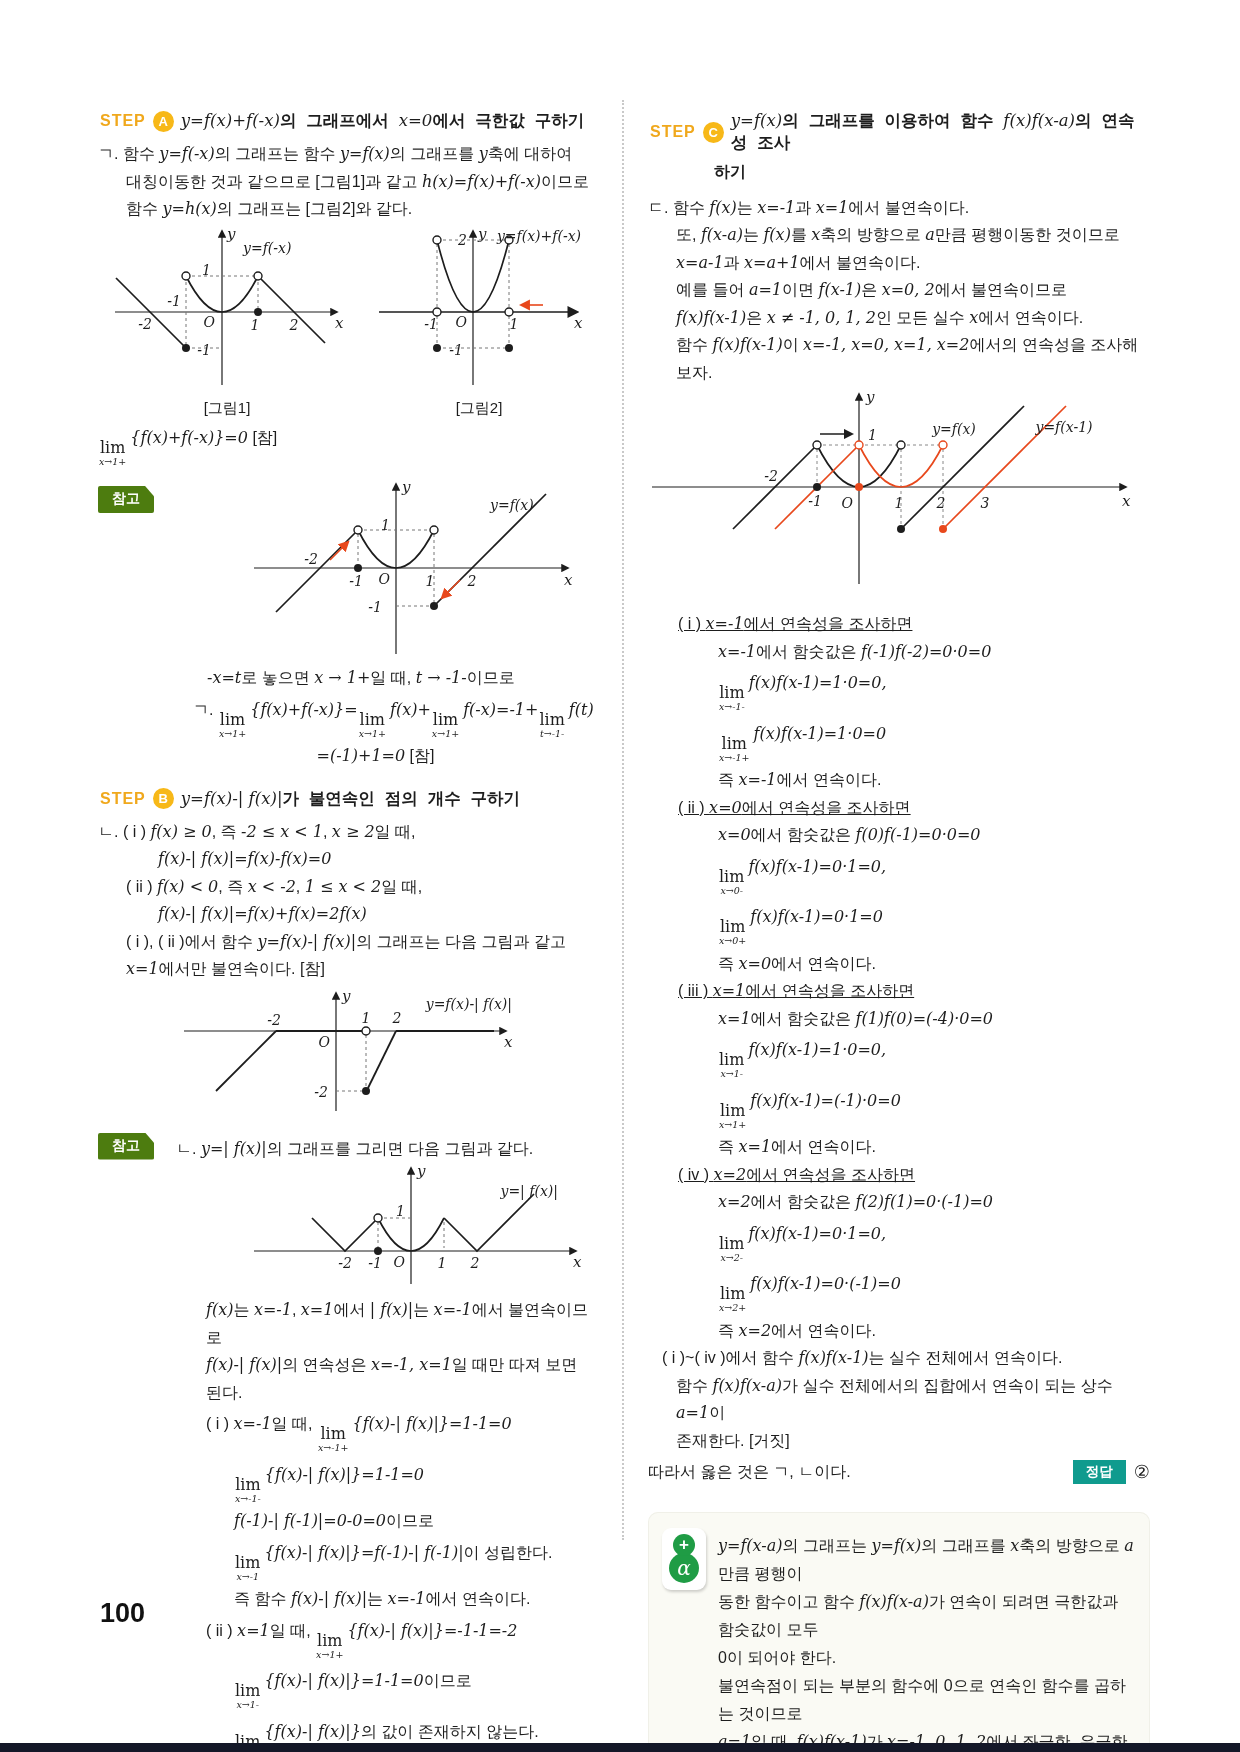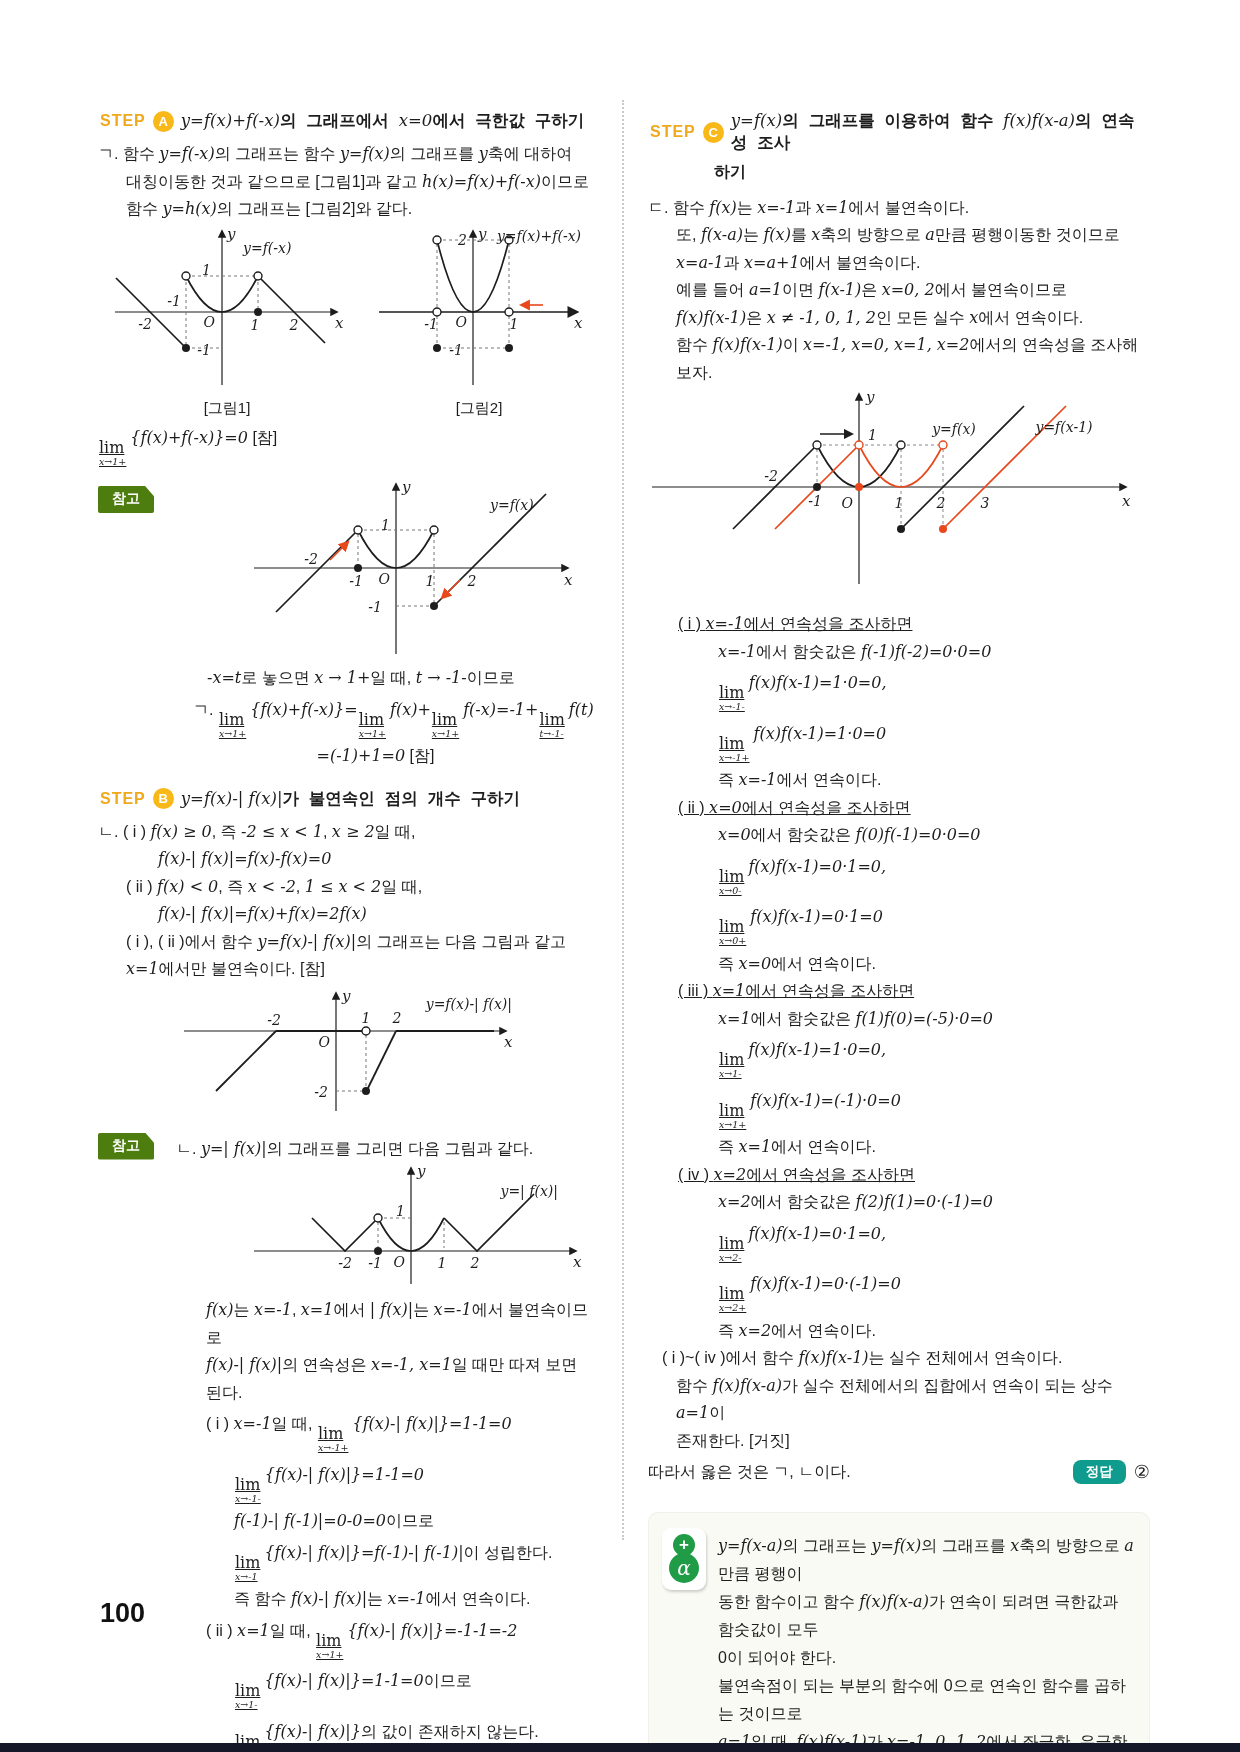--- a/index.html
+++ b/index.html
@@ -12,21 +12,21 @@
   .col-right{left:648px;width:502px;}
   .divider{position:absolute;left:622px;top:100px;height:1440px;border-left:2px dotted #c9c9c9;}
   .bottom-bar{position:absolute;left:0;bottom:0;width:100%;height:9px;background:#141828;}
   .page-num{position:absolute;left:100px;top:1598px;font-size:27px;font-weight:700;color:#111;}
 
   
   .line{font-size:16px;line-height:27.5px;min-height:27.5px;}
   .kr{font-family:"Liberation Sans",sans-serif;}
   .kb{font-family:Liberation Mono, monospace;font-weight:700;margin-top:16px;}
   .mt{font-family:"DejaVu Serif",serif;font-style:italic;}
-  .lim{display:inline-flex;flex-direction:column;line-height:1;vertical-align:-10px;margin:4px 4px 0 1px;text-decoration:underline;}
+  .lim{display:inline-flex;flex-direction:column;align-items:center;line-height:1;vertical-align:-10px;margin:4px 4px 0 1px;}
   .lw{font-family:"DejaVu Serif",serif;font-size:16px;}
   .ls{font-family:"DejaVu Serif",serif;font-style:italic;font-size:9.5px;margin-top:1px;}
   .limline{padding:4px 0;}
 
   .ml1{margin-left:14px;}.ml2{margin-left:28px;}.ml4{margin-left:60px;}
 
   
   .step-header{display:flex;align-items:center;gap:7px;margin:6px 0 8px 2px;font-size:17px;}
   .step-word{color:#f0a81c;font-weight:700;letter-spacing:1px;font-size:16px;}
   .step-badge{width:21px;height:21px;border-radius:50%;background:#f7b818;color:#fff;font-weight:700;
@@ -43,21 +43,21 @@
   .fig{display:flex;flex-direction:column;align-items:center;}
   .fig-caption{font-size:15px;margin-top:0px;font-family:"Liberation Sans",sans-serif;}
   svg text{font-family:"DejaVu Serif",serif;font-style:italic;font-size:14px;fill:#1d1d1d;}
   svg .axl{font-size:15px;}
   .refrow{position:relative;margin-top:10px;}
   .refrow .chamgo{position:absolute;left:0;top:6px;}
 
   
   .final-row{display:flex;align-items:center;justify-content:space-between;margin-top:4px;}
   .answer{display:flex;align-items:center;gap:8px;}
-  .answer-pill{background:#0f9b8e;color:#fff;font-size:13.5px;font-weight:700;padding:3px 13px;border-radius:8px;}
+  .answer-pill{background:#0f9b8e;color:#fff;font-size:13.5px;font-weight:700;padding:3px 13px;border-radius:0;}
   .answer-num{font-size:18px;color:#222;}
 
   
   .pa-box{position:relative;background:#fafaf4;border-radius:10px;margin-top:26px;padding:20px 16px 16px 70px;
     box-shadow:0 0 0 1px #f0f0e8 inset;}
   .pa-icon{position:absolute;left:14px;top:16px;width:44px;height:62px;background:#fff;border-radius:9px;
     box-shadow:1px 2px 3px rgba(0,0,0,0.18);display:flex;flex-direction:column;align-items:center;justify-content:center;gap:0;}
   .pa-plus{width:22px;height:22px;border-radius:50%;background:#1f9c45;color:#fff;font-weight:700;font-size:17px;
     display:flex;align-items:center;justify-content:center;margin-bottom:-3px;z-index:2;}
   .pa-alpha{width:30px;height:30px;border-radius:50%;background:#1f9c45;color:#fff;font-size:20px;
@@ -365,21 +365,21 @@
     <div class="line item-sub limline"><span class="lim">
           <span class="lw">lim</span>
           <span class="ls">x→0-</span>
         </span><span class="mt">f(x)f(x-1)=0·1=0,</span></div>
     <div class="line item-sub limline"><span class="lim">
           <span class="lw">lim</span>
           <span class="ls">x→0+</span>
         </span><span class="mt">f(x)f(x-1)=0·1=0</span></div>
     <div class="line item-sub"><span class="kr">즉 </span><span class="mt">x=0</span><span class="kr">에서 연속이다.</span></div>
     <div class="line item-head"><span class="kr">( iii ) </span><span class="mt">x=1</span><span class="kr">에서 연속성을 조사하면</span></div>
-    <div class="line item-sub"><span class="mt">x=1</span><span class="kr">에서 함숫값은 </span><span class="mt">f(1)f(0)=(-5)·0=0</span></div>
+    <div class="line item-sub"><span class="mt">x=1</span><span class="kr">에서 함숫값은 </span><span class="mt">f(1)f(0)=(-4)·0=0</span></div>
     <div class="line item-sub limline"><span class="lim">
           <span class="lw">lim</span>
           <span class="ls">x→1-</span>
         </span><span class="mt">f(x)f(x-1)=1·0=0,</span></div>
     <div class="line item-sub limline"><span class="lim">
           <span class="lw">lim</span>
           <span class="ls">x→1+</span>
         </span><span class="mt">f(x)f(x-1)=(-1)·0=0</span></div>
     <div class="line item-sub"><span class="kr">즉 </span><span class="mt">x=1</span><span class="kr">에서 연속이다.</span></div>
     <div class="line item-head"><span class="kr">( iv ) </span><span class="mt">x=2</span><span class="kr">에서 연속성을 조사하면</span></div>

